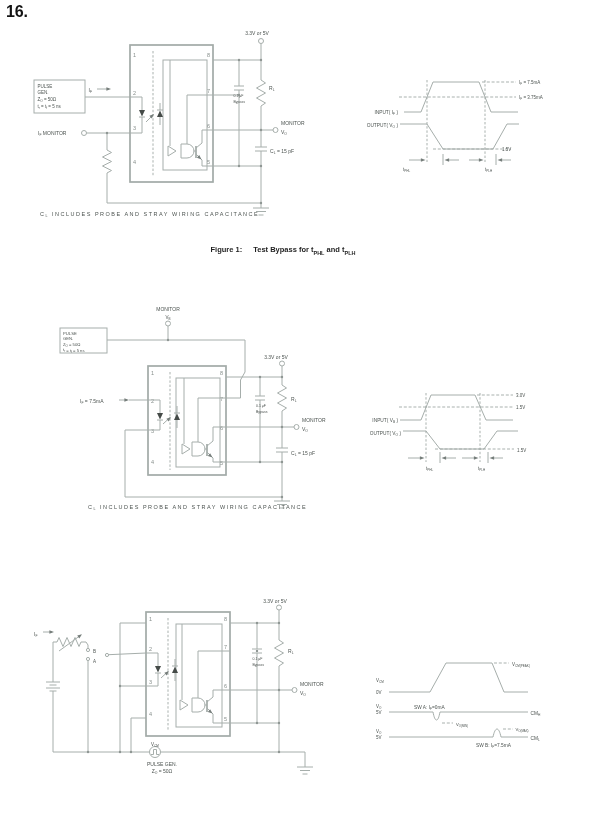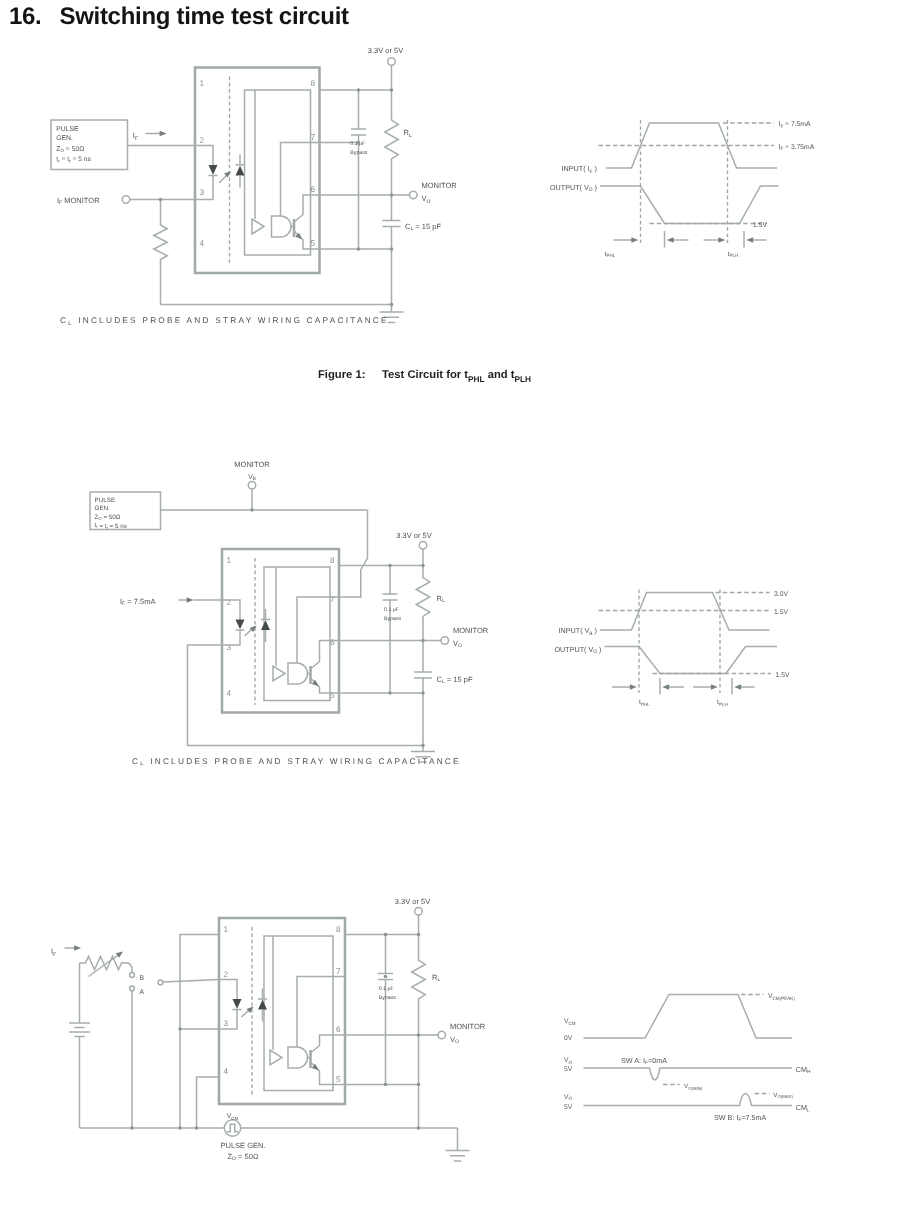--- a/index.html
+++ b/index.html
@@ -27,21 +27,20 @@
   .ah{fill:#767e7b;stroke:none}
   .oc{fill:#ffffff;stroke:#a6aeab;stroke-width:1}
 </style>
 </head>
 <body>
 
 <div class="page">
 
   <div class="title">
     <span>16.</span>
-    <span>Switching time test circuit</span>
   </div>
 
   <svg width="600" height="815" viewBox="0 0 600 815">
 
     <g>
       <text class="t5 mid" x="257" y="35">3.3V or 5V</text>
       <circle class="oc" cx="261" cy="41" r="2.5"></circle>
       <line class="w" x1="261" y1="43.5" x2="261" y2="60"></line>
 
       <g>
@@ -486,18 +485,18 @@
       <text class="t45" x="376" y="739">5V</text>
       <path class="w" d="M389,737 H493 C494,732 495.5,729 497,729 C498.5,729 500,732 501,737 H528"></path>
       <line class="dsh" x1="503" y1="729" x2="513" y2="729"></line>
       <text class="t42" x="515.5" y="731"><tspan>V</tspan><tspan class="sb" dy="1">O(MAX)</tspan></text>
       <text class="t48" x="476" y="746.5"><tspan>SW B: I</tspan><tspan class="sb" dy="1">F</tspan><tspan dy="-1">=7.5mA</tspan></text>
       <text class="t48" x="530.5" y="740"><tspan>CM</tspan><tspan class="sb" dy="1">L</tspan></text>
     </g>
   </svg>
 
   <div class="caption" style="top:245px">
-    <span class="cap-label">Figure 1:</span><span><span>Test Circuit for t</span><sub>PHL</sub><span> and t</span><sub>PLH</sub></span>
+    <span class="cap-label">Figure 1:</span><span><span>Test Bypass for t</span><sub>PHL</sub><span> and t</span><sub>PLH</sub></span>
   </div>
 
 
 
 </div>
 
 </body></html>

